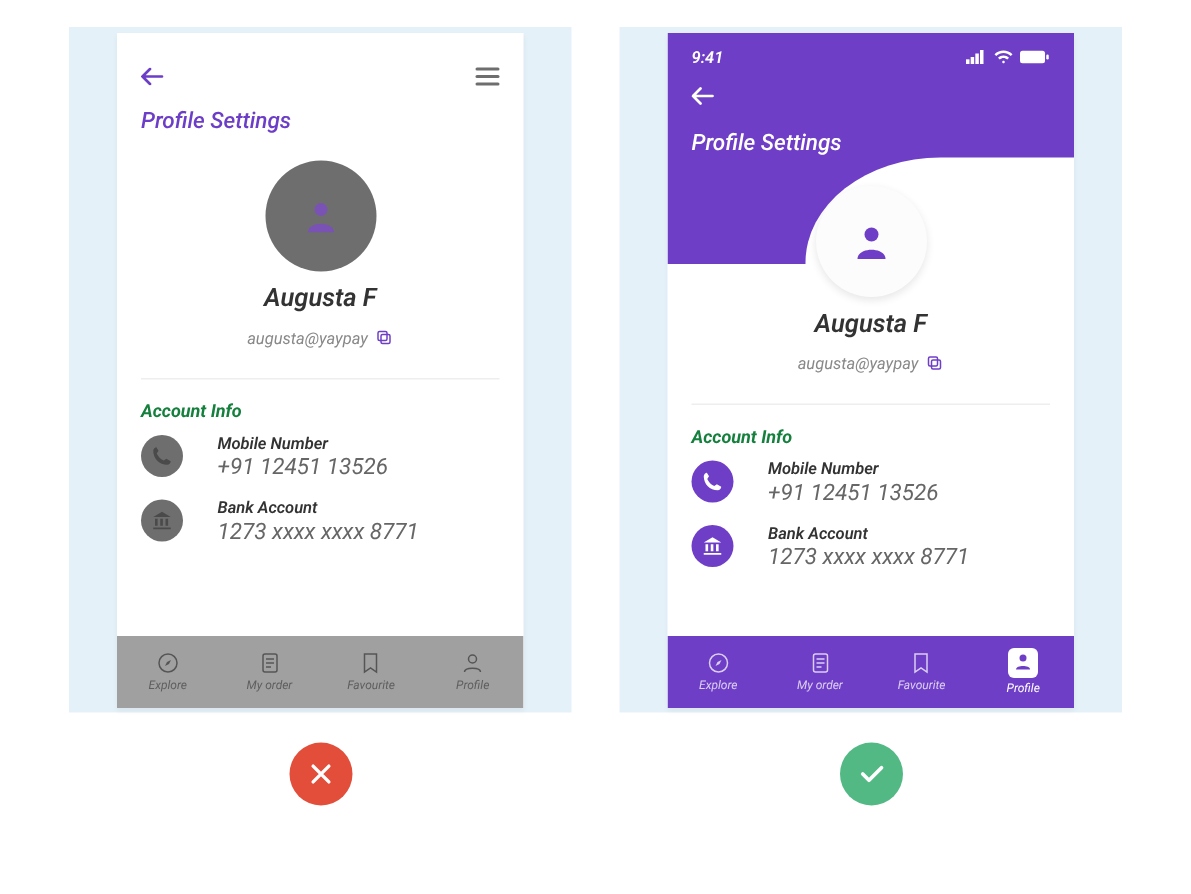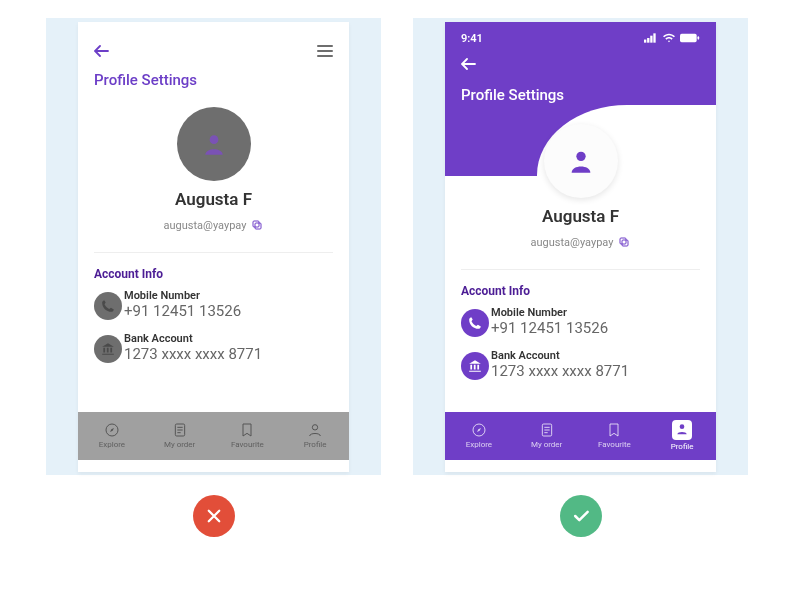--- a/index.html
+++ b/index.html
@@ -20,20 +20,21 @@
       align-items: center;
     }
     .panel {
       background: #e5f1f9;
       padding: 24px 32px;
       width: 335px;
       height: 457px;
       display: flex;
       align-items: center;
       justify-content: center;
+      font-style: italic;
     }
     .phone {
       width: 275px;
       height: 450px;
       background: #fff;
       position: relative;
       overflow: hidden;
       box-shadow: 0 2px 4px rgba(0,0,0,0.05);
     }
     
@@ -157,27 +158,27 @@
       height: 1px;
       background: #eee;
       margin: 6px 16px;
     }
     .section {
       padding: 8px 16px 4px;
     }
     .section-title {
       font-size: 12px;
       font-weight: 700;
-      color: #4c1d95;
+      color: #15803d;
       margin-bottom: 8px;
     }
     .info-row {
       display: flex;
-      align-items: flex-end;
-      gap: 2px;
+      align-items: center;
+      gap: 23px;
       margin-bottom: 12px;
     }
     .info-icon-left {
       width: 28px;
       height: 28px;
       border-radius: 50%;
       background: #6e6e6e;
       display: flex;
       align-items: center;
       justify-content: center;
@@ -197,21 +198,21 @@
       font-size: 11px;
       font-weight: 600;
       color: #333;
     }
     .info-text .value {
       font-size: 15px;
       color: #666;
     }
     .bottom-nav {
       position: absolute;
-      bottom: 12px;
+      bottom: 0;
       left: 0;
       right: 0;
       height: 48px;
       display: flex;
     }
     .bottom-nav-left {
       background: #a0a0a0;
     }
     .bottom-nav-right {
       background: #6f3ec7;

